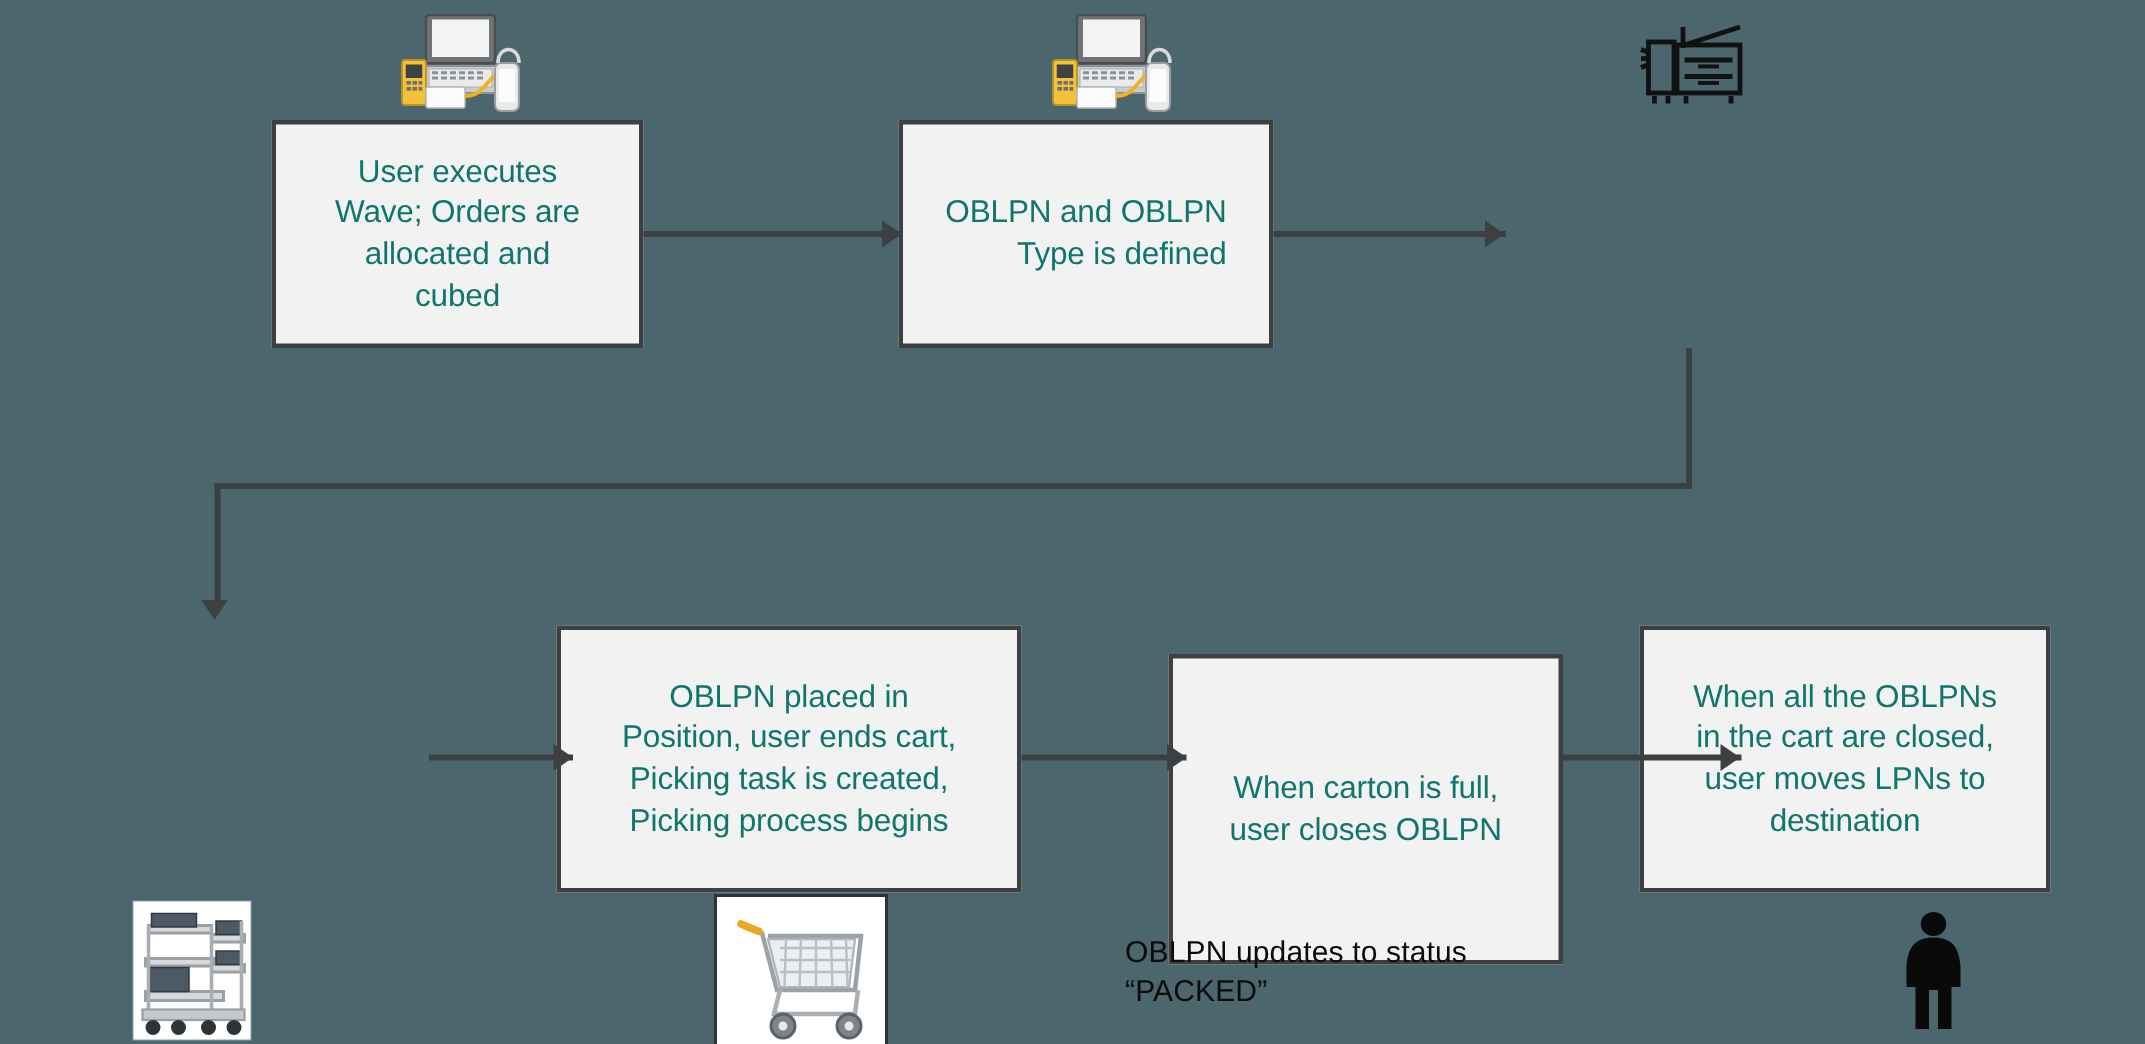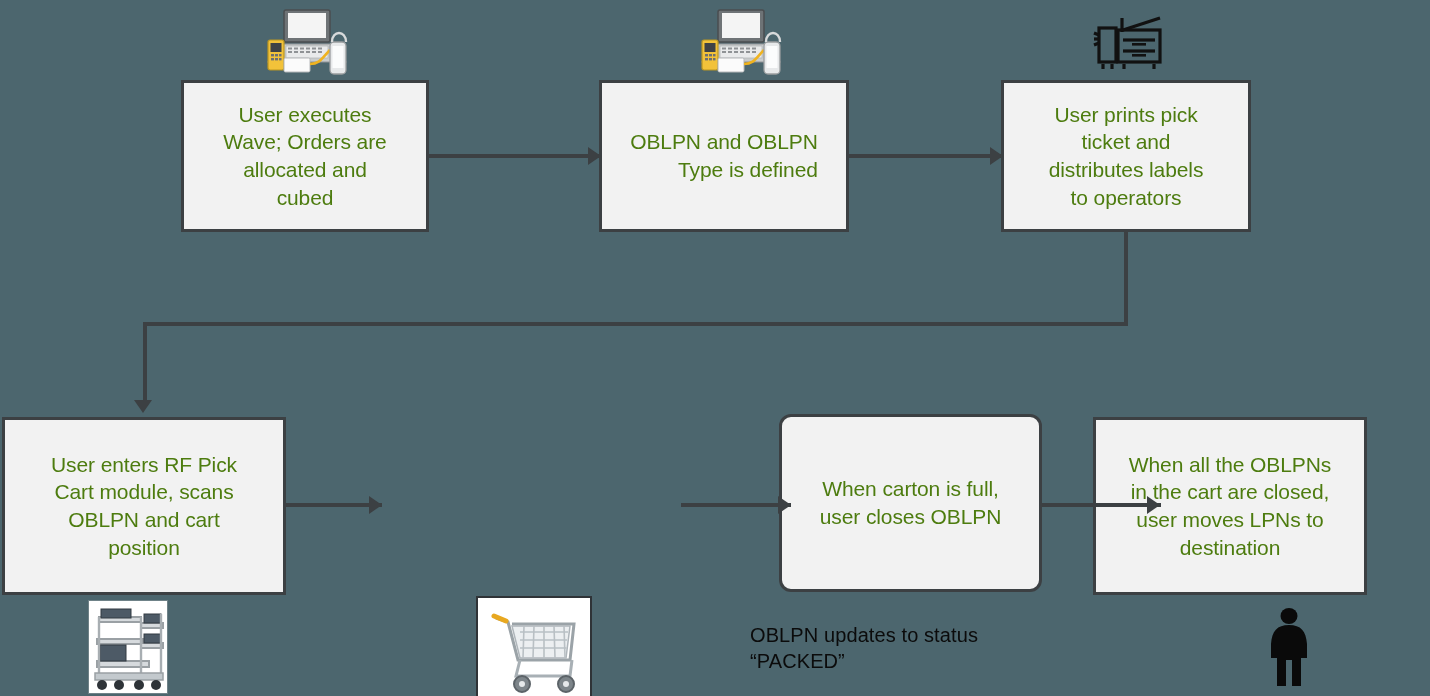--- a/index.html
+++ b/index.html
@@ -22,35 +22,35 @@
   
   .box {
     position: absolute;
     box-sizing: border-box;
     background: #f2f2f2;
     border: 3px solid #3c4043;
     display: flex;
     align-items: center;
     justify-content: center;
     text-align: center;
-    color: #4d7c0f;
+    color: #0f766e;
     font-size: 21px;
     line-height: 1.32;
     padding: 6px 10px;
     white-space: pre-line;
     letter-spacing: -0.1px;
   }
   
   #box-wave        { left: 181px;  top: 80px;  width: 248px; height: 152px; }
   #box-oblpn-type  { left: 599px;  top: 80px;  width: 250px; height: 152px; text-align: right; }
   #box-print       { left: 1001px; top: 80px;  width: 250px; height: 152px; }
   
   #box-rf-pick     { left: 2px;    top: 417px; width: 284px; height: 178px; }
   #box-placed      { left: 371px;  top: 417px; width: 310px; height: 178px; }
-  #box-carton-full { left: 779px;  top: 414px; width: 263px; height: 178px; border-radius: 12px; }
+  #box-carton-full { left: 779px;  top: 436px; width: 263px; height: 207px; }
   #box-destination { left: 1093px; top: 417px; width: 274px; height: 178px; }
 
   
   .hline {
     position: absolute;
     height: 4px;
     background: #3c4043;
   }
   .vline {
     position: absolute;
@@ -219,39 +219,35 @@
       <rect x="40" y="46" width="14" height="2.6" fill="#111111"></rect>
     </svg>
   </div>
 
   <div class="box" id="box-wave">User executes
 Wave; Orders are
 allocated and
 cubed</div>
   <div class="box" id="box-oblpn-type">OBLPN and OBLPN
 Type is defined</div>
-  <div class="box" id="box-print">User prints pick
-ticket and
-distributes labels
-to operators</div>
 
   <div class="hline" id="conn-1-line"></div>
   <div class="arrow-right" id="conn-1-head"></div>
   <div class="hline" id="conn-2-line"></div>
   <div class="arrow-right" id="conn-2-head"></div>
 
   <div class="vline" id="elbow-down-right"></div>
   <div class="hline" id="elbow-across"></div>
   <div class="vline" id="elbow-down-left"></div>
   <div class="arrow-down" id="elbow-head"></div>
 
-  <div class="box" id="box-rf-pick">User enters RF Pick
-Cart module, scans
-OBLPN and cart
-position</div>
+  <div class="box" id="box-placed">OBLPN placed in
+Position, user ends cart,
+Picking task is created,
+Picking process begins</div>
   <div class="box" id="box-carton-full">When carton is full,
 user closes OBLPN</div>
   <div class="box" id="box-destination">When all the OBLPNs
 in the cart are closed,
 user moves LPNs to
 destination</div>
 
   <div class="hline" id="conn-3-line"></div>
   <div class="arrow-right" id="conn-3-head"></div>
   <div class="hline" id="conn-4-line"></div>

